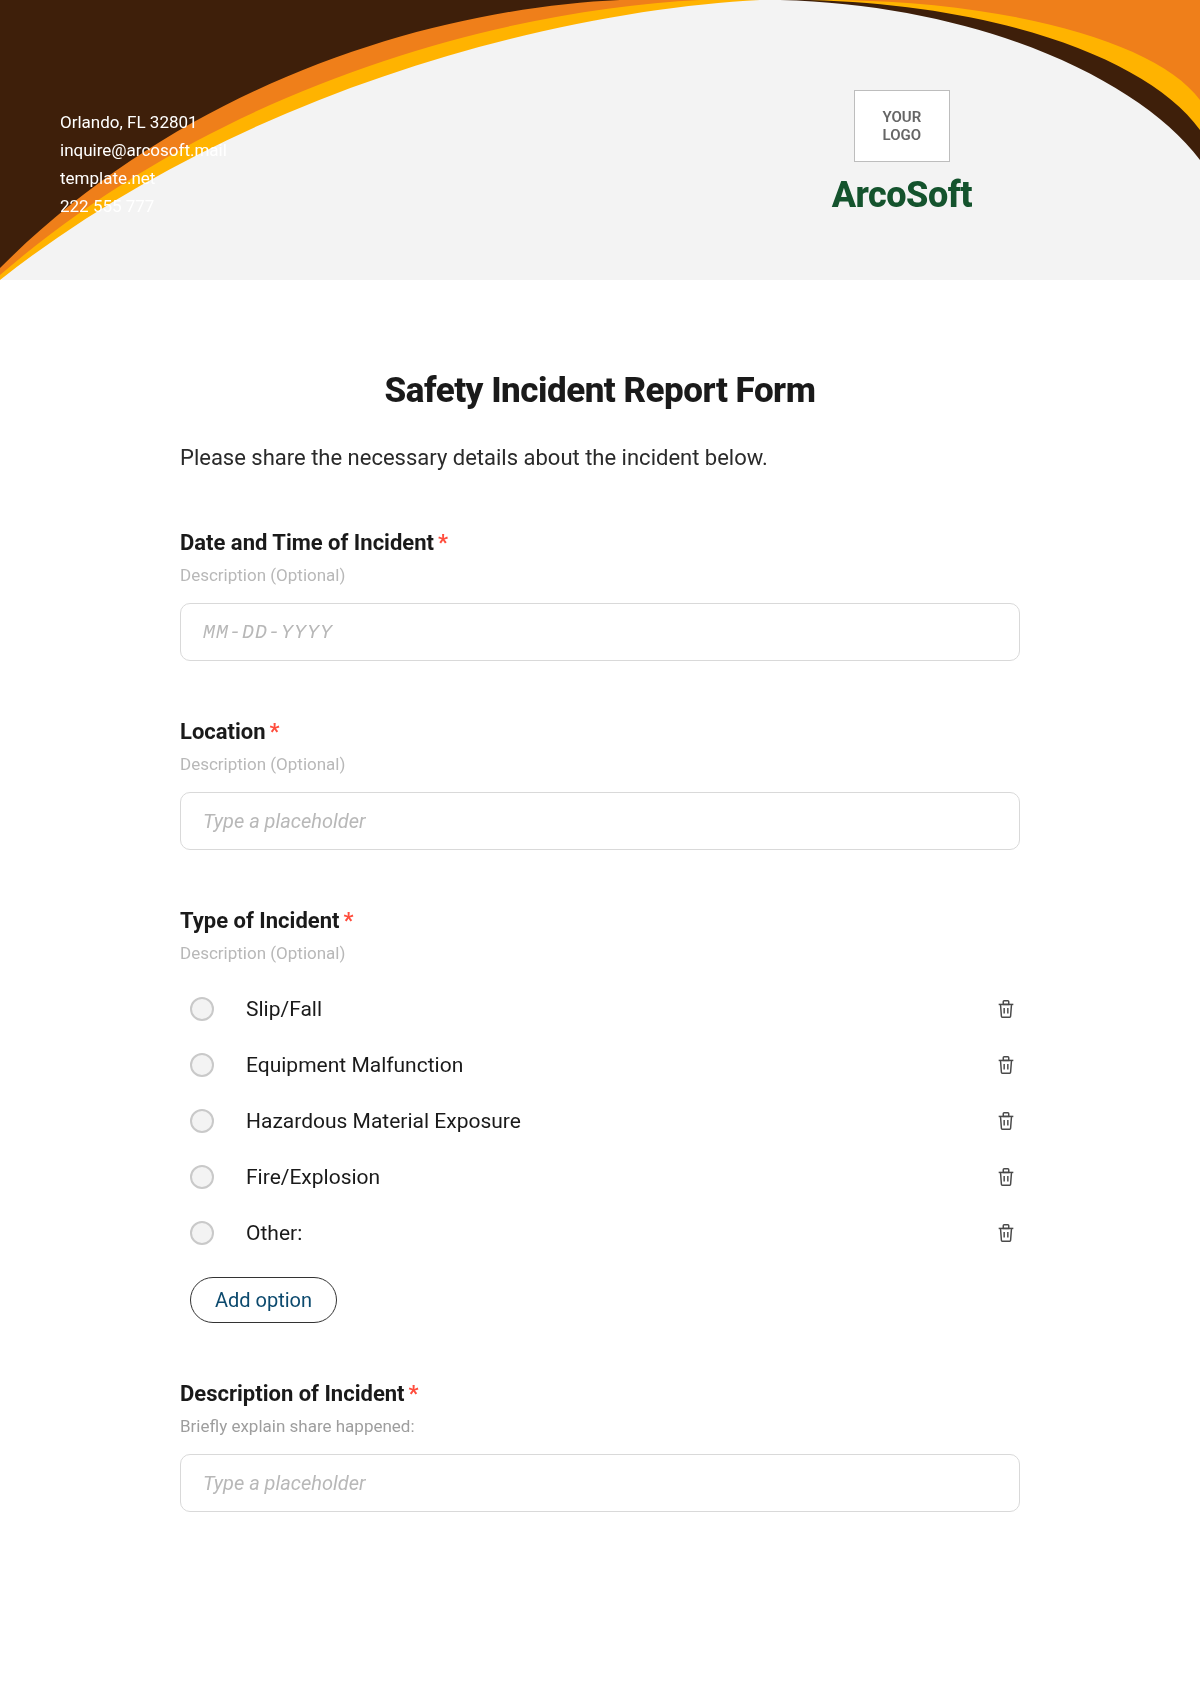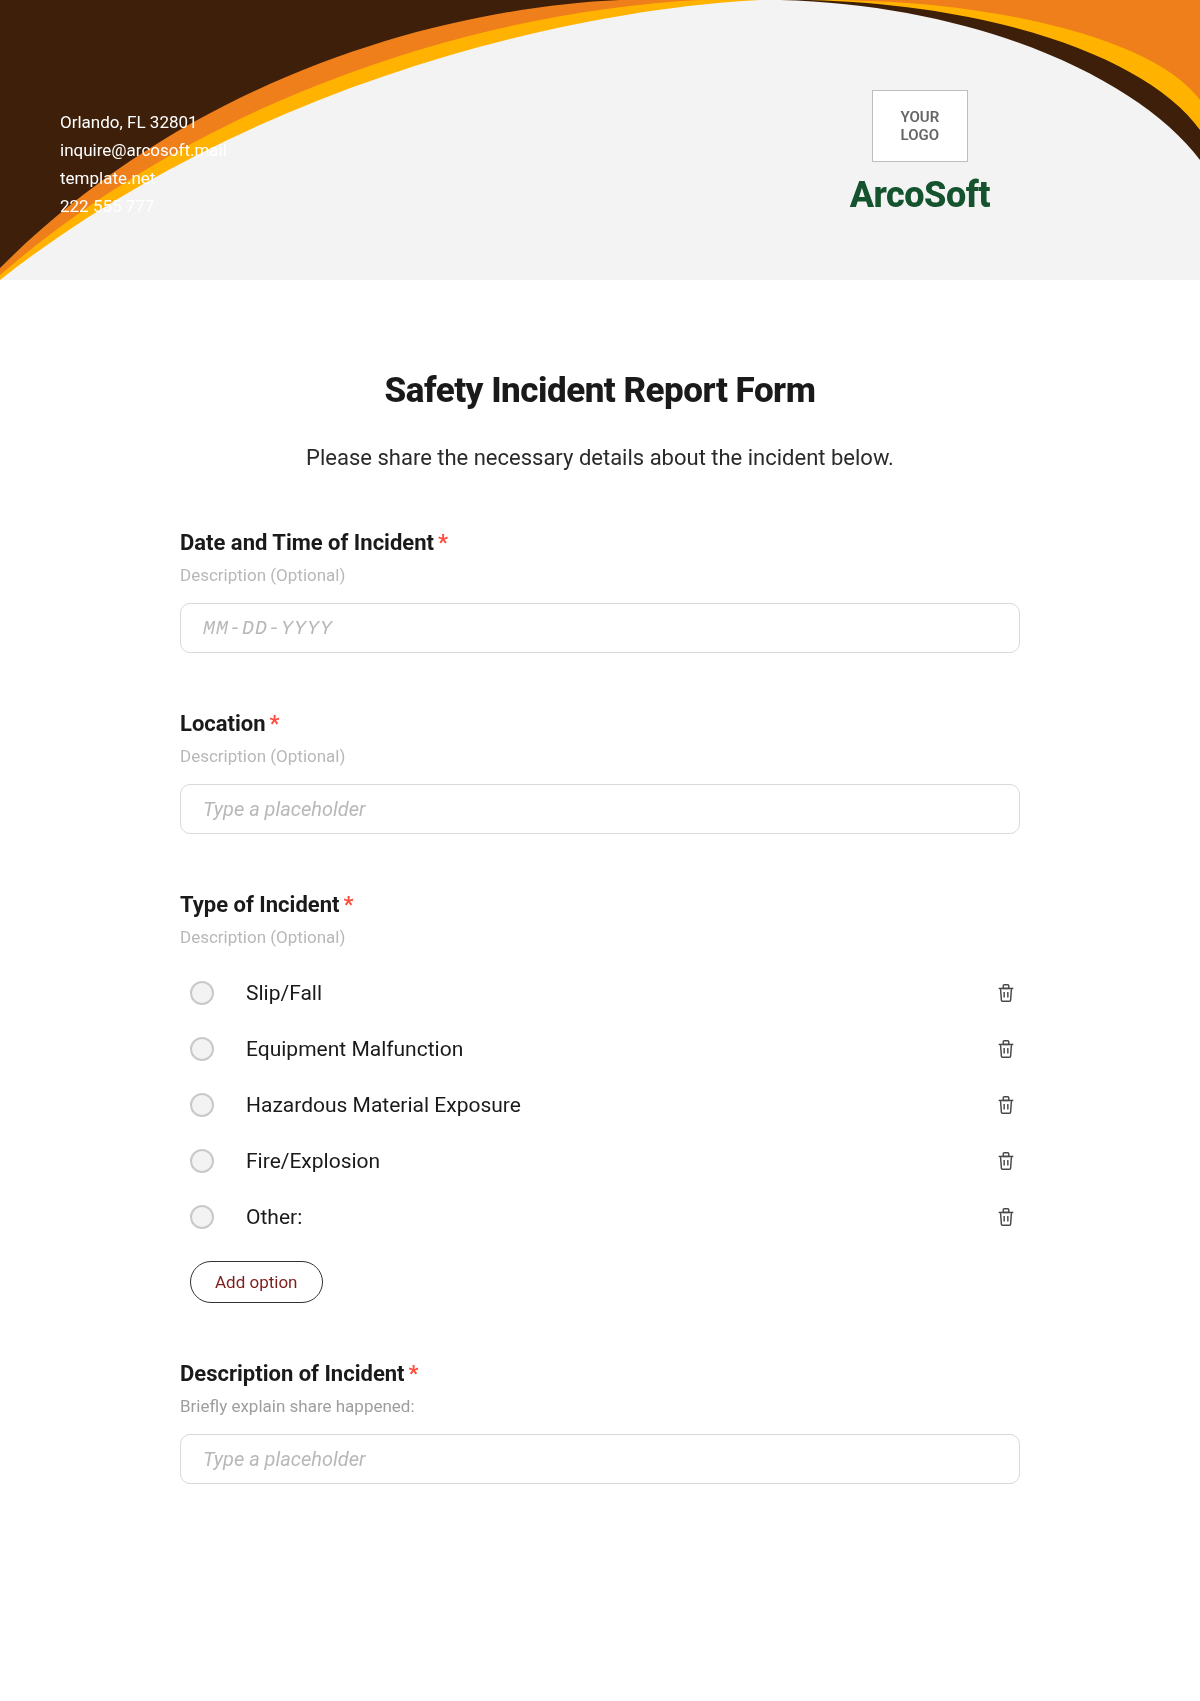--- a/index.html
+++ b/index.html
@@ -33,21 +33,21 @@
   .contact {
     position: absolute;
     top: 108px; left: 60px;
     color: #fff;
     font-size: 17px;
     line-height: 1.65;
     font-weight: 400;
   }
   .brand-box {
     position: absolute;
-    top: 90px; right: 210px;
+    top: 90px; right: 228px;
     text-align: center;
   }
   .logo-placeholder {
     width: 96px; height: 72px;
     border: 1px solid #bdbdbd;
     background: #fff;
     display: flex;
     align-items: center;
     justify-content: center;
     font-size: 15px;
@@ -69,42 +69,41 @@
     padding: 90px 40px 0;
   }
   .form-title {
     text-align: center;
     font-size: 35px;
     font-weight: 800;
     margin-bottom: 34px;
     letter-spacing: -0.5px;
   }
   .form-subtitle {
-    text-align: center;
     font-size: 22px;
     color: #2a2a2a;
     margin-bottom: 60px;
     margin-top: 8px;
   }
   .field { margin-bottom: 58px; }
   .field-label {
     font-size: 22px;
     font-weight: 700;
     margin-bottom: 10px;
     color: #1a1a1a;
   }
   .asterisk { color: #ff4d3d; font-weight: 700; margin-left: 4px; }
   .field-desc {
     font-size: 17px;
     color: #b8b8b8;
     margin-bottom: 18px;
   }
   .text-input {
     width: 100%;
-    height: 50px;
+    height: 58px;
     border: 1px solid #d9d9d9;
     border-radius: 10px;
     padding: 0 22px;
     font-size: 20px;
     font-family: inherit;
     color: #333;
     background: #fff;
   }
   .text-input::placeholder { color: #b8b8b8; font-style: italic; }
   .date-input { font-family: "Courier New", monospace; font-style: normal; color: #333; letter-spacing: 1px; }
@@ -137,24 +136,24 @@
     display: flex; align-items: center; justify-content: center;
   }
   .trash-btn svg { width: 22px; height: 22px; }
   .add-option-btn {
     margin-top: 16px;
     margin-left: 10px;
     padding: 10px 24px;
     border: 1.5px solid #333;
     background: #fff;
     border-radius: 999px;
-    font-size: 17px;
+    font-size: 20px;
     font-family: inherit;
     cursor: pointer;
-    color: #7f1d1d;
+    color: #0c4a6e;
   }
 </style>
 </head>
 <body>
 
 <div class="page">
 
   <div class="banner">
     <svg class="left-swoosh" viewBox="0 0 760 280" preserveAspectRatio="none">
       <path d="M0,0 L760,0 C560,10 240,90 0,280 Z" fill="#ffb300"></path>

